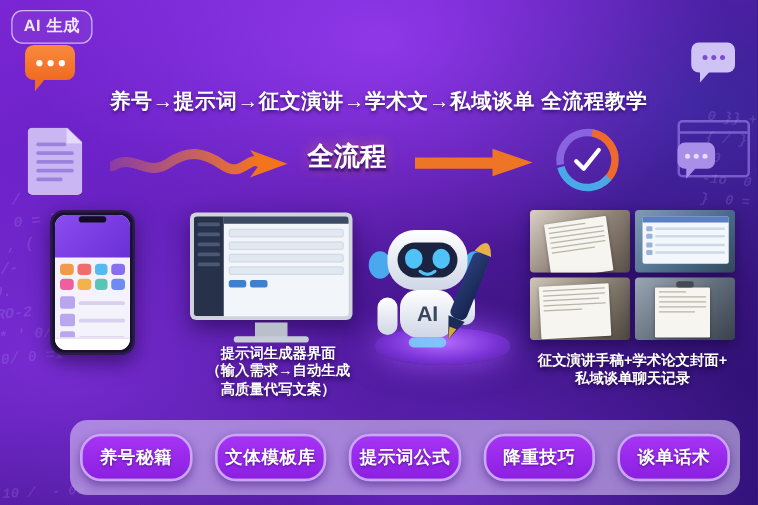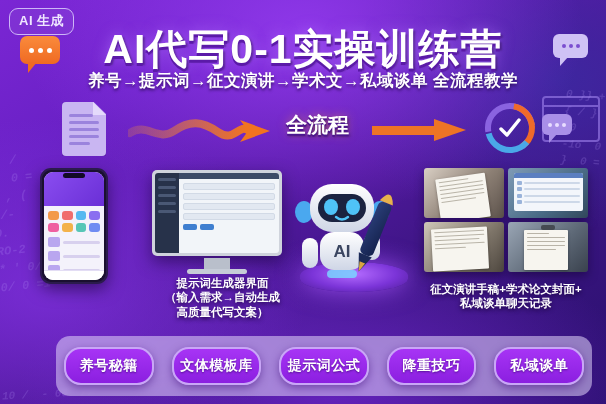--- a/index.html
+++ b/index.html
@@ -61,21 +61,21 @@
     font-size:41px;font-weight:900;color:#fff;letter-spacing:1px;
     text-shadow:0 3px 0 #5b1aa8, 0 0 14px rgba(180,120,255,.65), 2px 2px 2px rgba(40,10,80,.6);
   }
   .subtitle{
     position:absolute;left:0;right:0;top:70px;text-align:center;
     font-size:16.5px;font-weight:800;color:#fff;letter-spacing:.5px;
     text-shadow:0 2px 3px rgba(40,10,80,.8);
   }
 
   
-  .strip{position:absolute;left:0;right:0;top:96px;height:64px;margin-left:40px;}
+  .strip{position:absolute;left:0;right:0;top:96px;height:64px;}
   .doc-icon{position:absolute;left:22px;top:6px;width:44px;height:54px;}
   .doc-icon .pg{position:absolute;inset:0;background:#c9b6f2;border-radius:4px;
     clip-path:polygon(0 0,72% 0,100% 22%,100% 100%,0 100%);box-shadow:0 3px 8px rgba(30,5,70,.45);}
   .doc-icon .fold{position:absolute;right:0;top:0;width:13px;height:13px;background:#e4dafb;
     clip-path:polygon(0 0,100% 100%,0 100%);}
   .doc-icon .ln{position:absolute;left:7px;height:3px;background:#9b83dd;border-radius:2px;}
   .wave-arrow{position:absolute;left:88px;top:22px;width:150px;height:26px;}
   .wave-arrow svg{display:block;}
   .flow-label{
     position:absolute;left:246px;top:15px;font-size:21px;font-weight:900;color:#fff;
@@ -193,21 +193,20 @@
 
   <div class="winwire"></div>
   <div class="bubble-l" id="bubble-mr">
     <span class="dots">
         <i></i>
         <i></i>
         <i></i>
       </span>
   </div>
 
-  <div class="title">AI代写0-1实操训练营</div>
   <div class="subtitle">养号→提示词→征文演讲→学术文→私域谈单 全流程教学</div>
 
   <div class="strip">
     <div class="doc-icon">
       <span class="pg"></span>
         <span class="fold"></span>
       <i class="ln" style="top:12px;width:24px"></i>
       <i class="ln" style="top:19px;width:30px"></i>
       <i class="ln" style="top:26px;width:30px"></i>
       <i class="ln" style="top:33px;width:30px"></i>
@@ -394,16 +393,16 @@
   <div class="cap" id="cap-mid" style="white-space:pre-line">提示词生成器界面
 （输入需求→自动生成
 高质量代写文案）</div>
 
   <div class="mod-panel"></div>
   <div class="pills">
     <div class="pill">养号秘籍</div>
     <div class="pill">文体模板库</div>
     <div class="pill">提示词公式</div>
     <div class="pill">降重技巧</div>
-    <div class="pill">私域谈单</div>
+    <div class="pill">谈单话术</div>
   </div>
 
 </div>
 
 </body></html>

